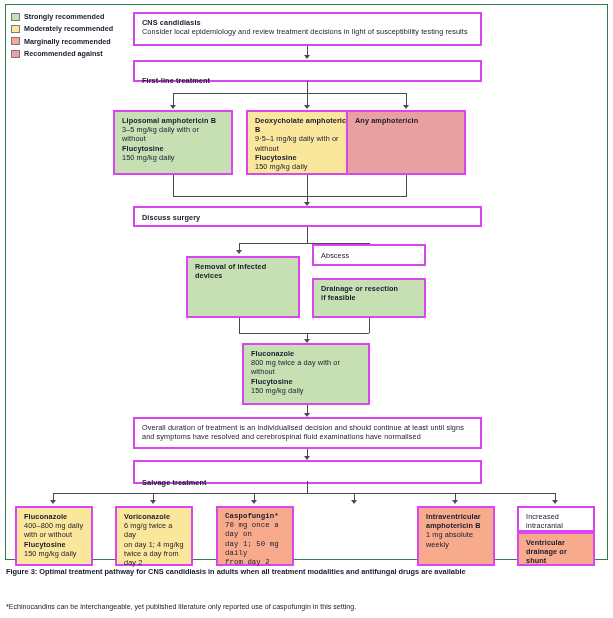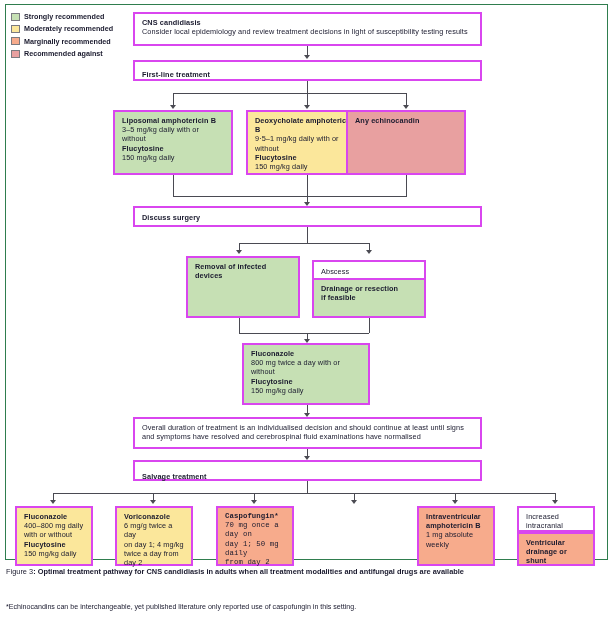--- a/index.html
+++ b/index.html
@@ -49,21 +49,21 @@
     margin-right:4px;flex:none;
   }
   .lglab{font-size:7.2px;font-weight:bold;white-space:nowrap;}
 
   
   .caption{
     position:absolute; left:6px; top:566px; width:600px;
     font-size:7.4px; line-height:1.5;
   }
   .caption .c1{font-weight:bold;}
-  .caption .c1 .fig{font-weight:normal;}
+  .caption .c1 .fig{font-weight:bold;}
   .caption .c2{font-size:7.1px;margin-top:25px;}
 </style>
 </head>
 <body>
 
 <div id="root">
 
   <div class="frame"></div>
 
   <div class="legend">
@@ -86,21 +86,21 @@
   </div>
 
   <div class="box" style="left:133px;top:12px;width:349px;height:34px;">
     <div class="t b">CNS candidiasis</div>
     <div class="t">Consider local epidemiology and review treatment decisions in light of susceptibility testing results</div>
   </div>
 
   <div class="ln vl" style="left:307px;top:46px;height:10px;"></div>
   <div class="arw" style="left:304px;top:55px;"></div>
 
-  <div class="box" style="left:133px;top:60px;width:349px;height:21px;padding-top:8px;">
+  <div class="box" style="left:133px;top:60px;width:349px;height:21px;padding-top:14px;">
     <div class="t b">First-line treatment</div>
   </div>
 
   <div class="ln vl" style="left:307px;top:81px;height:12px;"></div>
   <div class="ln hl" style="left:173px;top:93px;width:234px;"></div>
   <div class="ln vl" style="left:173px;top:93px;height:14px;"></div>
   <div class="ln vl" style="left:307px;top:93px;height:14px;"></div>
   <div class="ln vl" style="left:406px;top:93px;height:14px;"></div>
   <div class="arw" style="left:170px;top:105px;"></div>
   <div class="arw" style="left:304px;top:105px;"></div>
@@ -116,21 +116,21 @@
 
   <div class="box yellow" style="left:246px;top:110px;width:120px;height:65px;">
     <div class="t b">Deoxycholate amphotericin B</div>
     <div class="t">9·5–1 mg/kg daily with or</div>
     <div class="t">without</div>
     <div class="t b">Flucytosine</div>
     <div class="t">150 mg/kg daily</div>
   </div>
 
   <div class="box rose" style="left:346px;top:110px;width:120px;height:65px;">
-    <div class="t b">Any echinocandin</div>
+    <div class="t b">Any amphotericin</div>
   </div>
 
   <div class="ln vl" style="left:173px;top:175px;height:21px;"></div>
   <div class="ln vl" style="left:307px;top:175px;height:21px;"></div>
   <div class="ln vl" style="left:406px;top:175px;height:21px;"></div>
   <div class="ln hl" style="left:173px;top:196px;width:234px;"></div>
   <div class="ln vl" style="left:307px;top:196px;height:8px;"></div>
   <div class="arw" style="left:304px;top:202px;"></div>
 
   <div class="box" style="left:133px;top:206px;width:349px;height:21px;padding-top:5px;">
@@ -141,21 +141,21 @@
   <div class="ln hl" style="left:239px;top:243px;width:130px;"></div>
   <div class="ln vl" style="left:239px;top:243px;height:9px;"></div>
   <div class="ln vl" style="left:369px;top:243px;height:9px;"></div>
   <div class="arw" style="left:236px;top:250px;"></div>
   <div class="arw" style="left:366px;top:250px;"></div>
 
   <div class="box green" style="left:186px;top:256px;width:114px;height:62px;">
     <div class="t b">Removal of infected devices</div>
   </div>
 
-  <div class="box" style="left:312px;top:260px;width:114px;height:22px;padding-top:5px;">
+  <div class="box" style="left:312px;top:244px;width:114px;height:22px;padding-top:5px;">
     <div class="t">Abscess</div>
   </div>
   <div class="box green" style="left:312px;top:278px;width:114px;height:40px;">
     <div class="t b">Drainage or resection</div>
     <div class="t b">if feasible</div>
   </div>
 
   <div class="ln vl" style="left:239px;top:318px;height:15px;"></div>
   <div class="ln vl" style="left:369px;top:318px;height:15px;"></div>
   <div class="ln hl" style="left:239px;top:333px;width:130px;"></div>
@@ -174,21 +174,21 @@
   <div class="arw" style="left:304px;top:413px;"></div>
 
   <div class="box" style="left:133px;top:417px;width:349px;height:32px;">
     <div class="t">Overall duration of treatment is an individualised decision and should continue at least until signs</div>
     <div class="t">and symptoms have resolved and cerebrospinal fluid examinations have normalised</div>
   </div>
 
   <div class="ln vl" style="left:307px;top:449px;height:9px;"></div>
   <div class="arw" style="left:304px;top:456px;"></div>
 
-  <div class="box" style="left:133px;top:460px;width:349px;height:21px;padding-top:10px;">
+  <div class="box" style="left:133px;top:460px;width:349px;height:21px;padding-top:16px;">
     <div class="t b">Salvage treatment</div>
   </div>
 
   <div class="ln vl" style="left:307px;top:481px;height:12px;"></div>
   <div class="ln hl" style="left:53px;top:493px;width:502px;"></div>
 
   <div class="ln vl" style="left:53px;top:493px;height:9px;"></div>
   <div class="ln vl" style="left:153px;top:493px;height:9px;"></div>
   <div class="ln vl" style="left:254px;top:493px;height:9px;"></div>
   <div class="ln vl" style="left:354px;top:493px;height:9px;"></div>

